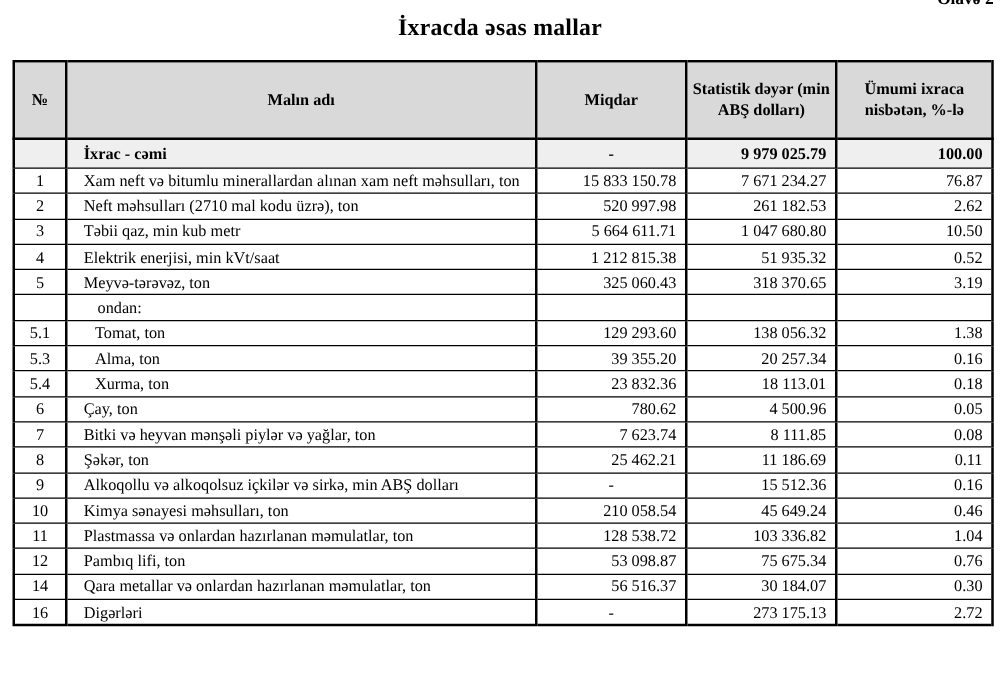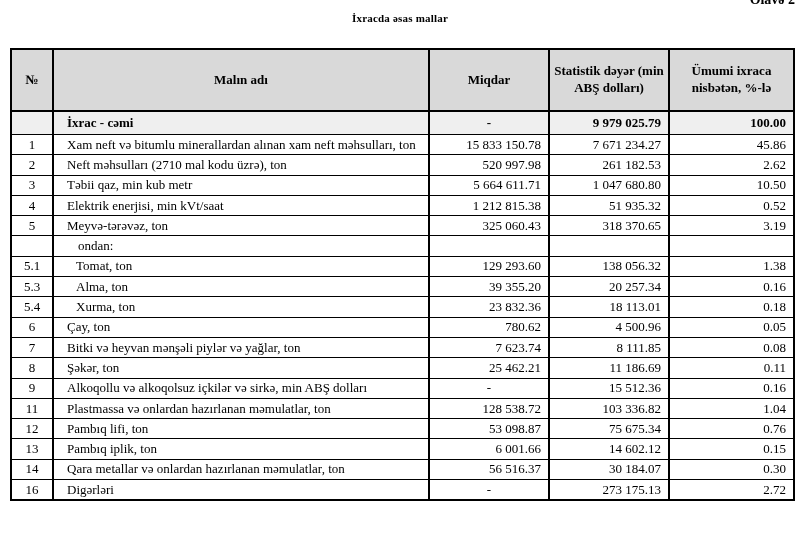--- a/index.html
+++ b/index.html
@@ -20,21 +20,21 @@
     top: -8px;
     right: 5px;
     font-size: 14px;
     font-weight: bold;
     white-space: nowrap;
   }
   .page-title {
     margin: 0;
     padding-top: 12px;
     text-align: center;
-    font-size: 11px;
+    font-size: 19px;
     font-weight: bold;
     letter-spacing: 0.2px;
   }
   table.exports {
     position: absolute;
     left: 10px;
     top: 48px;
     width: 783px;
     border-collapse: collapse;
     table-layout: fixed;
@@ -106,21 +106,21 @@
         <td class="name-cell">İxrac - cəmi</td>
         <td class="val-c">-</td>
         <td class="val-r">9 979 025.79</td>
         <td class="val-r">100.00</td>
       </tr>
       <tr>
         <td class="num-cell">1</td>
         <td class="name-cell">Xam neft və bitumlu minerallardan alınan xam neft məhsulları, ton</td>
         <td class="val-r">15 833 150.78</td>
         <td class="val-r">7 671 234.27</td>
-        <td class="val-r">45.86</td>
+        <td class="val-r">76.87</td>
       </tr>
       <tr>
         <td class="num-cell">2</td>
         <td class="name-cell">Neft məhsulları (2710 mal kodu üzrə), ton</td>
         <td class="val-r">520 997.98</td>
         <td class="val-r">261 182.53</td>
         <td class="val-r">2.62</td>
       </tr>
       <tr>
         <td class="num-cell">3</td>
@@ -193,41 +193,41 @@
         <td class="val-r">0.11</td>
       </tr>
       <tr>
         <td class="num-cell">9</td>
         <td class="name-cell">Alkoqollu və alkoqolsuz içkilər və sirkə, min ABŞ dolları</td>
         <td class="val-c">-</td>
         <td class="val-r">15 512.36</td>
         <td class="val-r">0.16</td>
       </tr>
       <tr>
+        <td class="num-cell">10</td>
+        <td class="name-cell">Kimya sənayesi məhsulları, ton</td>
+        <td class="val-r">210 058.54</td>
+        <td class="val-r">45 649.24</td>
+        <td class="val-r">0.46</td>
+      </tr>
+      <tr>
         <td class="num-cell">11</td>
         <td class="name-cell">Plastmassa və onlardan hazırlanan məmulatlar, ton</td>
         <td class="val-r">128 538.72</td>
         <td class="val-r">103 336.82</td>
         <td class="val-r">1.04</td>
       </tr>
       <tr>
         <td class="num-cell">12</td>
         <td class="name-cell">Pambıq lifi, ton</td>
         <td class="val-r">53 098.87</td>
         <td class="val-r">75 675.34</td>
         <td class="val-r">0.76</td>
       </tr>
       <tr>
-        <td class="num-cell">13</td>
-        <td class="name-cell">Pambıq iplik, ton</td>
-        <td class="val-r">6 001.66</td>
-        <td class="val-r">14 602.12</td>
-        <td class="val-r">0.15</td>
-      </tr>
-      <tr>
         <td class="num-cell">14</td>
         <td class="name-cell">Qara metallar və onlardan hazırlanan məmulatlar, ton</td>
         <td class="val-r">56 516.37</td>
         <td class="val-r">30 184.07</td>
         <td class="val-r">0.30</td>
       </tr>
       <tr>
         <td class="num-cell">16</td>
         <td class="name-cell">Digərləri</td>
         <td class="val-c">-</td>

